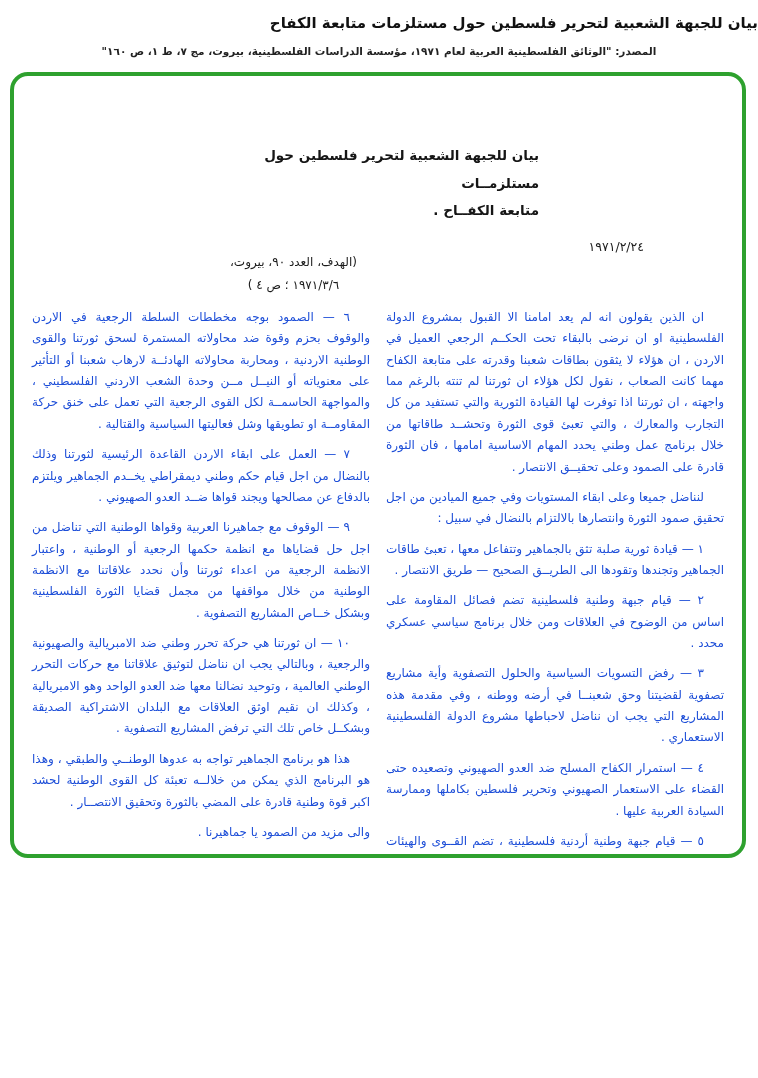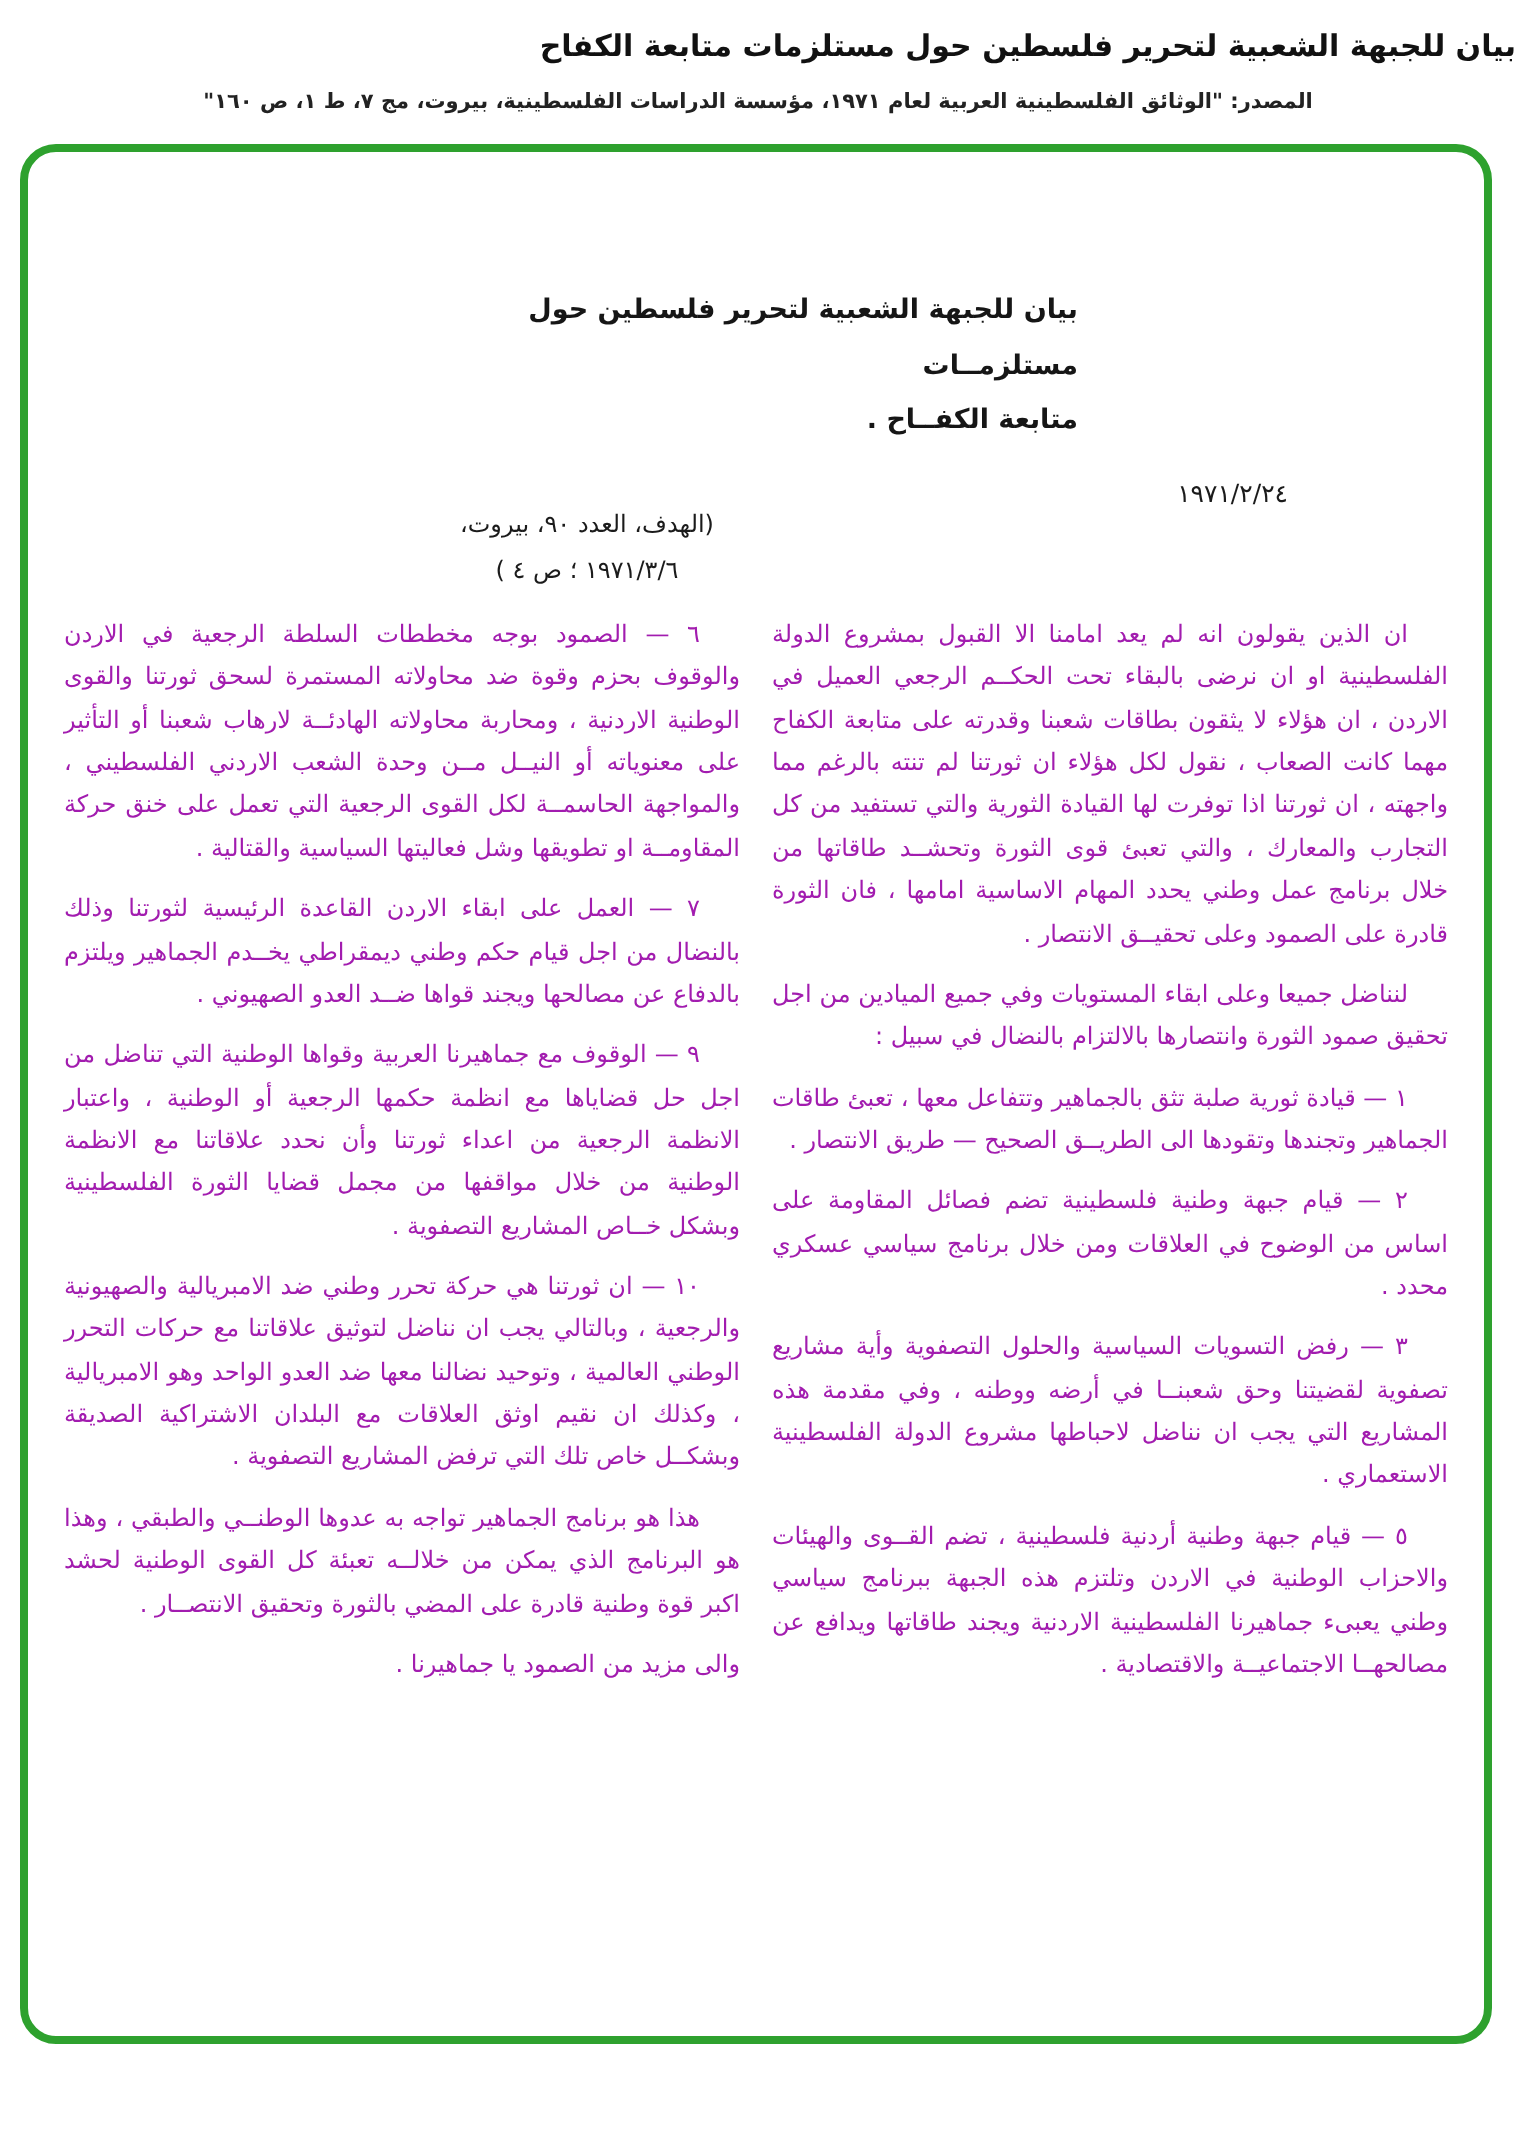--- a/index.html
+++ b/index.html
@@ -10,42 +10,42 @@
     direction:rtl; font-weight:bold;
     font-size:15px; padding-top:14px; color:#111;
   }
   .hdr-source {
     direction:rtl; text-align:center; font-weight:bold;
     font-size:10.5px; margin-top:13px; color:#222;
   }
 
   .frame {
     margin:15px 12px 0 10px;
-    height:950px;
+    height:786px;
     border:4px solid #2ea12e;
     border-radius:18px;
     padding:66px 18px 14px 18px;
     overflow:hidden;
     background:#fff;
   }
 
   .doc-title {
     width:322px; margin:0 auto;
     direction:rtl; text-align:right;
     font-weight:bold; font-size:13.5px; line-height:2.05; color:#161616;
   }
 
   .date-row { position:relative; height:60px; margin-top:10px; font-size:12.5px; }
   .doc-date { position:absolute; right:80px; top:4px; direction:rtl; letter-spacing:0.5px; }
   .doc-ref  { position:absolute; left:198px; top:16px; direction:rtl; text-align:center; line-height:1.95; font-size:12px; }
 
   .cols { display:flex; direction:rtl; gap:16px; margin-top:12px; }
   .col  {
     flex:1; direction:rtl; text-align:justify;
-    font-size:12px; line-height:1.78; color:#a21caf;
+    font-size:12px; line-height:1.78; color:#1d4ed8;
   }
   .col p { margin:0 0 9px; text-indent:20px; }
   .col p.centered { text-align:right; text-indent:0; }
 </style>
 </head>
 <body>
 
 <div class="page">
 
   <div class="hdr-title">بيان للجبهة الشعبية لتحرير فلسطين حول مستلزمات متابعة الكفاح</div>
@@ -68,20 +68,21 @@
     </div>
 
     <div class="cols">
 
       <div class="col">
         <p>ان الذين يقولون انه لم يعد امامنا الا القبول بمشروع الدولة الفلسطينية او ان نرضى بالبقاء تحت الحكــم الرجعي العميل في الاردن ، ان هؤلاء لا يثقون بطاقات شعبنا وقدرته على متابعة الكفاح مهما كانت الصعاب ، نقول لكل هؤلاء ان ثورتنا لم تنته بالرغم مما واجهته ، ان ثورتنا اذا توفرت لها القيادة الثورية والتي تستفيد من كل التجارب والمعارك ، والتي تعبئ قوى الثورة وتحشــد طاقاتها من خلال برنامج عمل وطني يحدد المهام الاساسية امامها ، فان الثورة قادرة على الصمود وعلى تحقيــق الانتصار .</p>
         <p>لنناضل جميعا وعلى ابقاء المستويات وفي جميع الميادين من اجل تحقيق صمود الثورة وانتصارها بالالتزام بالنضال في سبيل :</p>
         <p>١ — قيادة ثورية صلبة تثق بالجماهير وتتفاعل معها ، تعبئ طاقات الجماهير وتجندها وتقودها الى الطريــق الصحيح — طريق الانتصار .</p>
         <p>٢ — قيام جبهة وطنية فلسطينية تضم فصائل المقاومة على اساس من الوضوح في العلاقات ومن خلال برنامج سياسي عسكري محدد .</p>
         <p>٣ — رفض التسويات السياسية والحلول التصفوية وأية مشاريع تصفوية لقضيتنا وحق شعبنــا في أرضه ووطنه ، وفي مقدمة هذه المشاريع التي يجب ان نناضل لاحباطها مشروع الدولة الفلسطينية الاستعماري .</p>
+        <p>٤ — استمرار الكفاح المسلح ضد العدو الصهيوني وتصعيده حتى القضاء على الاستعمار الصهيوني وتحرير فلسطين بكاملها وممارسة السيادة العربية عليها .</p>
         <p>٥ — قيام جبهة وطنية أردنية فلسطينية ، تضم القــوى والهيئات والاحزاب الوطنية في الاردن وتلتزم هذه الجبهة ببرنامج سياسي وطني يعبىء جماهيرنا الفلسطينية الاردنية ويجند طاقاتها ويدافع عن مصالحهــا الاجتماعيــة والاقتصادية .</p>
       </div>
 
       <div class="col">
         <p>٦ — الصمود بوجه مخططات السلطة الرجعية في الاردن والوقوف بحزم وقوة ضد محاولاته المستمرة لسحق ثورتنا والقوى الوطنية الاردنية ، ومحاربة محاولاته الهادئــة لارهاب شعبنا أو التأثير على معنوياته أو النيــل مــن وحدة الشعب الاردني الفلسطيني ، والمواجهة الحاسمــة لكل القوى الرجعية التي تعمل على خنق حركة المقاومــة او تطويقها وشل فعاليتها السياسية والقتالية .</p>
         <p>٧ — العمل على ابقاء الاردن القاعدة الرئيسية لثورتنا وذلك بالنضال من اجل قيام حكم وطني ديمقراطي يخــدم الجماهير ويلتزم بالدفاع عن مصالحها ويجند قواها ضــد العدو الصهيوني .</p>
         <p>٩ — الوقوف مع جماهيرنا العربية وقواها الوطنية التي تناضل من اجل حل قضاياها مع انظمة حكمها الرجعية أو الوطنية ، واعتبار الانظمة الرجعية من اعداء ثورتنا وأن نحدد علاقاتنا مع الانظمة الوطنية من خلال مواقفها من مجمل قضايا الثورة الفلسطينية وبشكل خــاص المشاريع التصفوية .</p>
         <p>١٠ — ان ثورتنا هي حركة تحرر وطني ضد الامبريالية والصهيونية والرجعية ، وبالتالي يجب ان نناضل لتوثيق علاقاتنا مع حركات التحرر الوطني العالمية ، وتوحيد نضالنا معها ضد العدو الواحد وهو الامبريالية ، وكذلك ان نقيم اوثق العلاقات مع البلدان الاشتراكية الصديقة وبشكــل خاص تلك التي ترفض المشاريع التصفوية .</p>
         <p>هذا هو برنامج الجماهير تواجه به عدوها الوطنــي والطبقي ، وهذا هو البرنامج الذي يمكن من خلالــه تعبئة كل القوى الوطنية لحشد اكبر قوة وطنية قادرة على المضي بالثورة وتحقيق الانتصــار .</p>
         <p class="centered">والى مزيد من الصمود يا جماهيرنا .</p>

